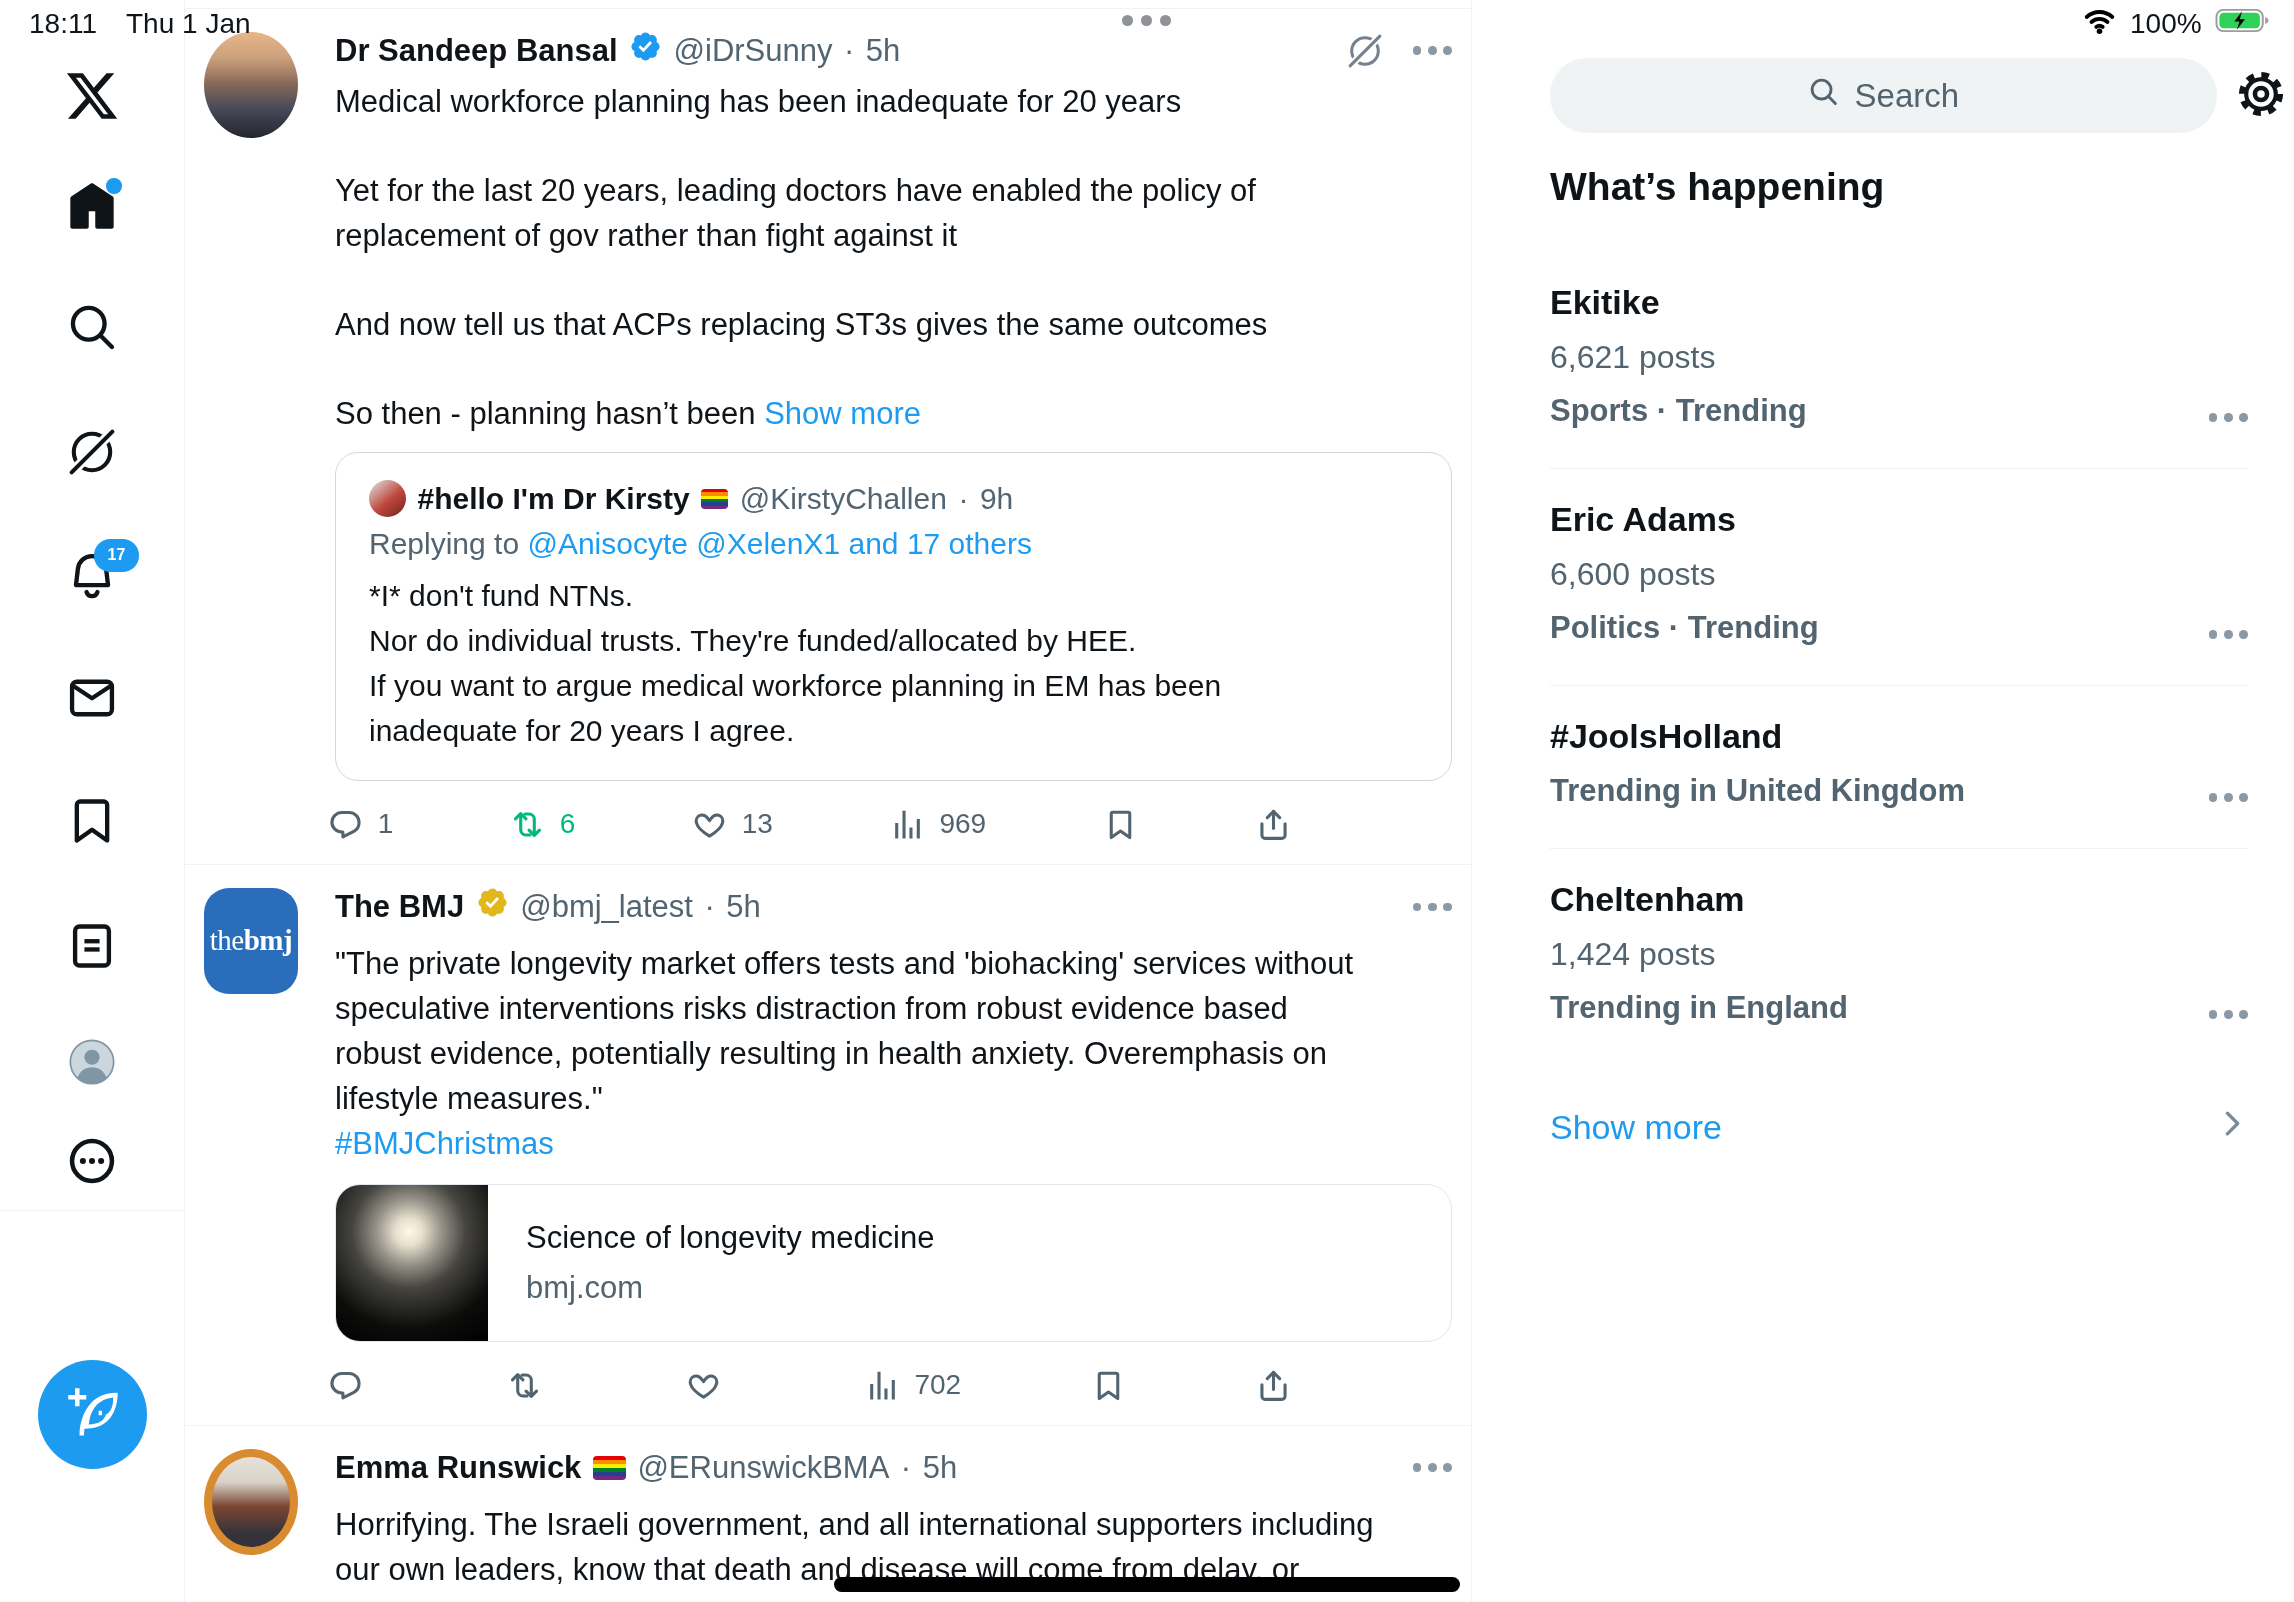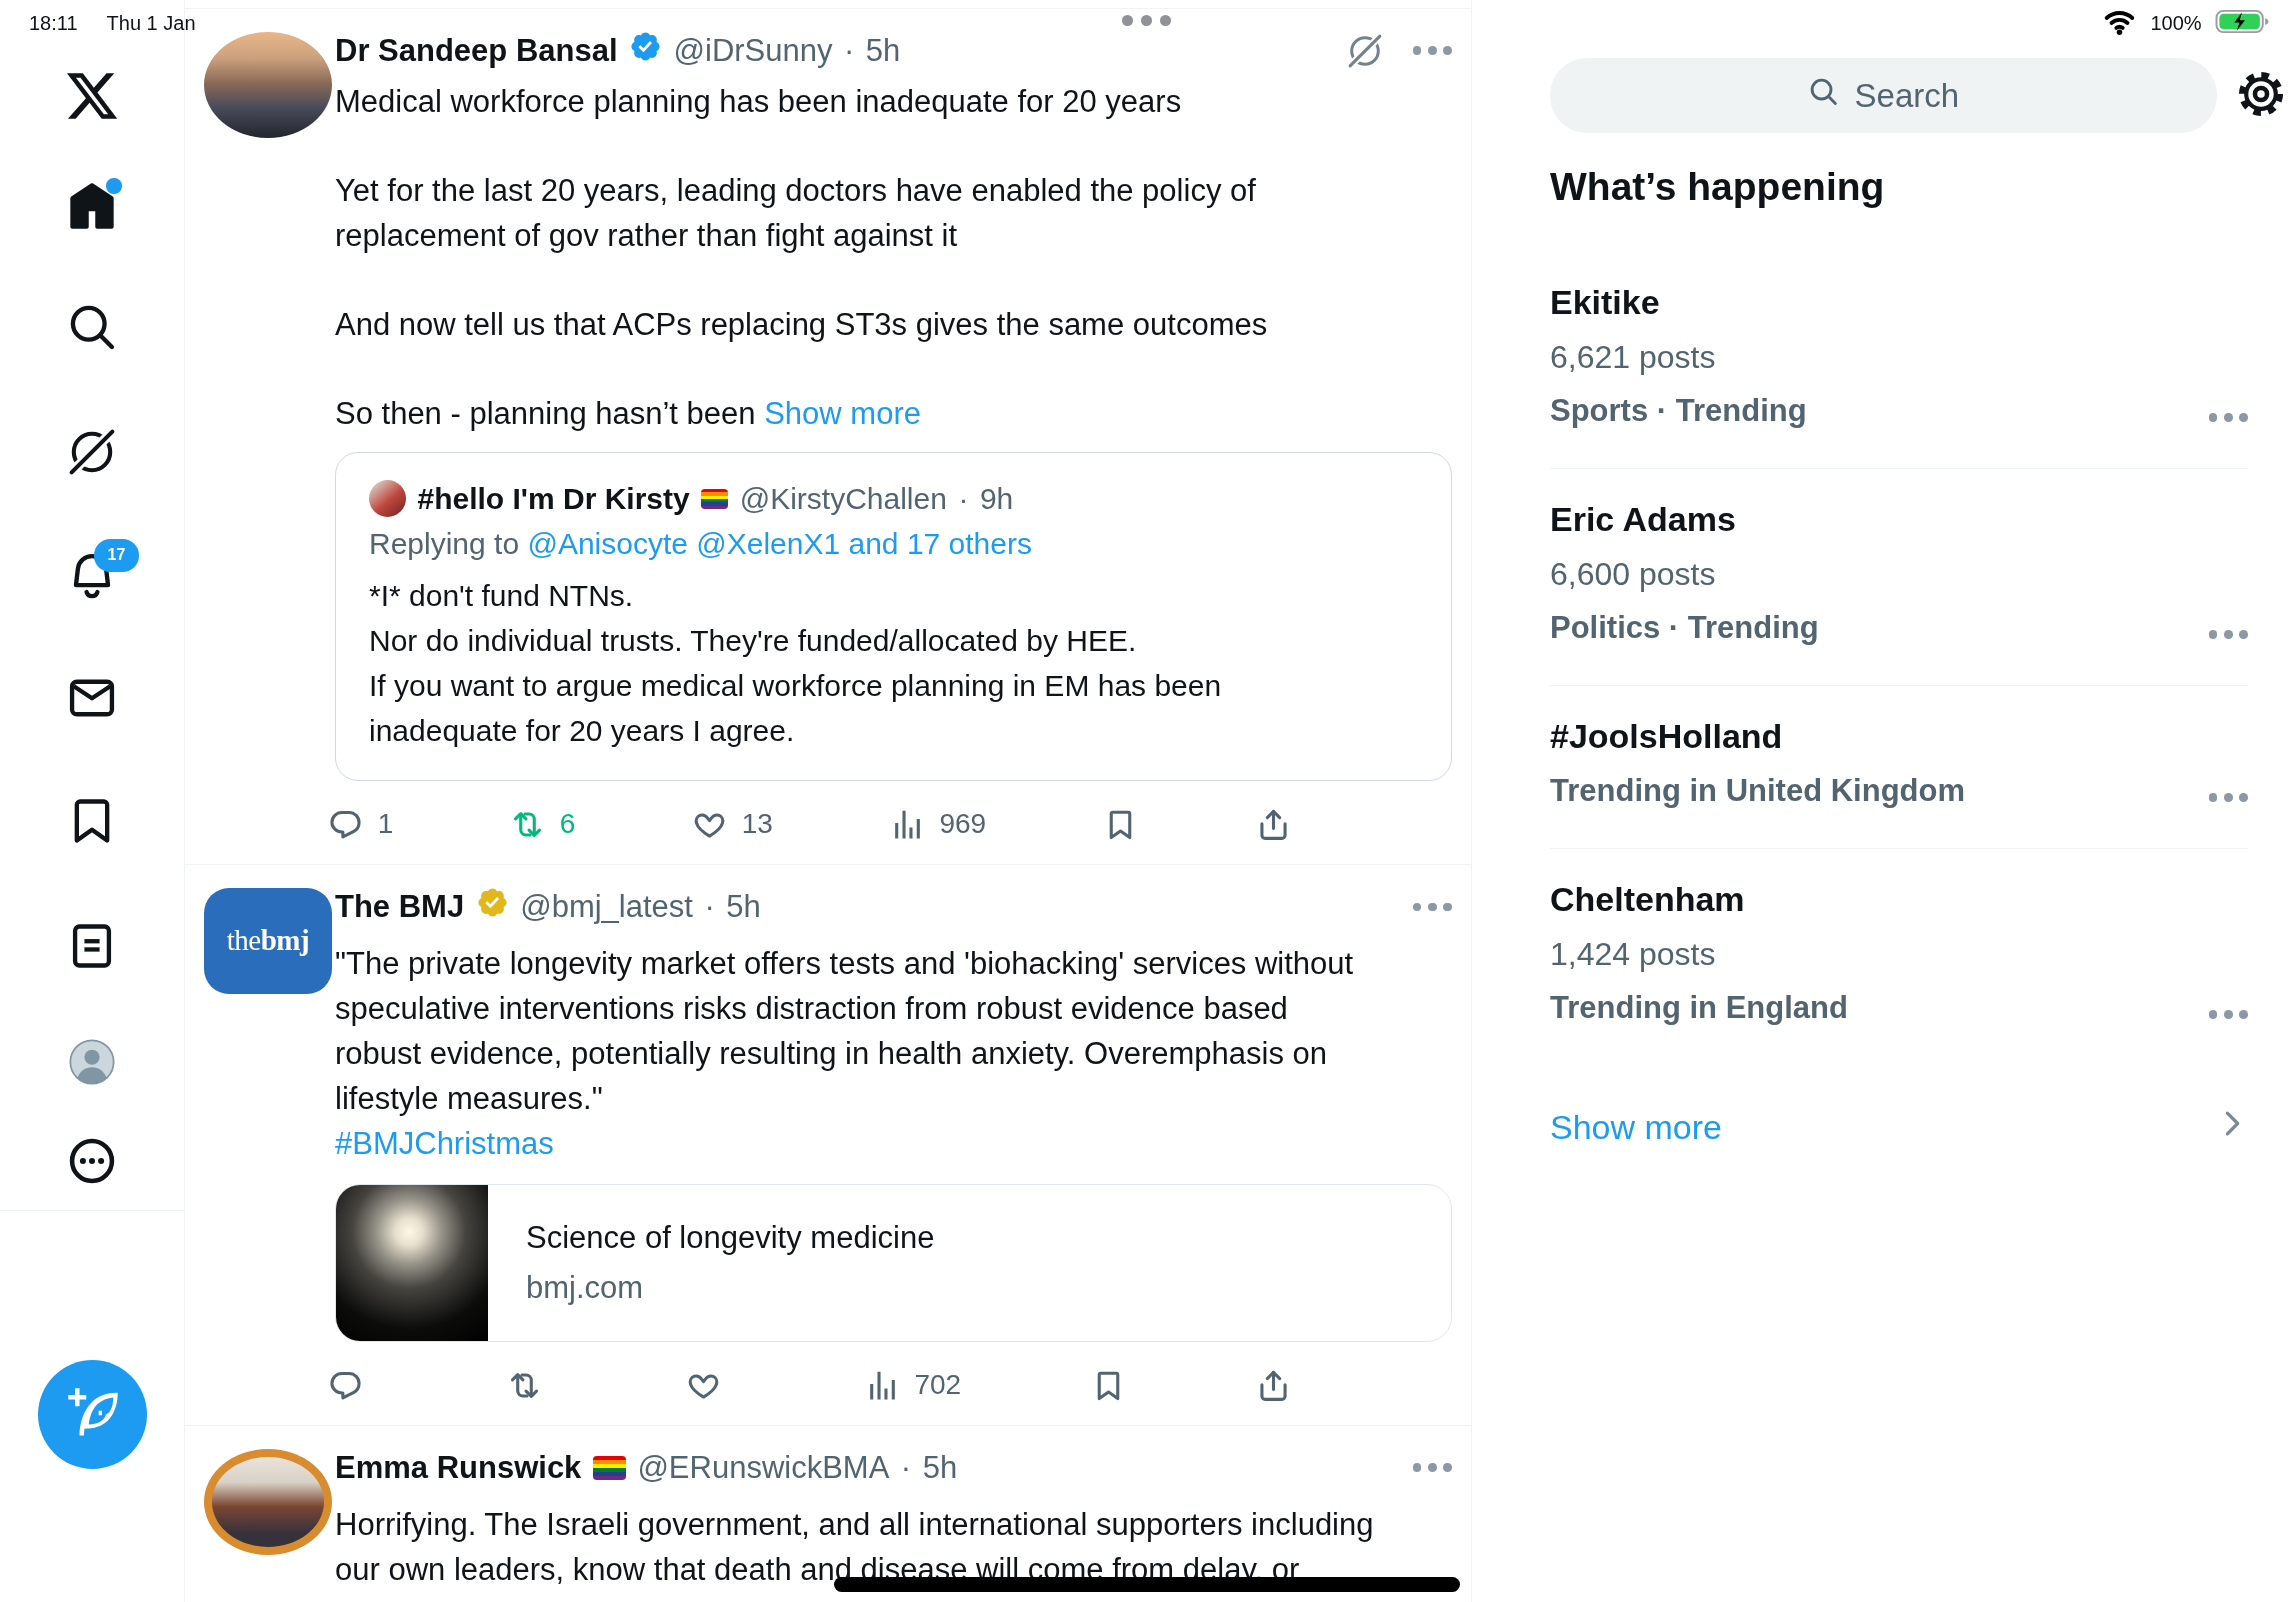--- a/index.html
+++ b/index.html
@@ -3,21 +3,21 @@
 <meta charset="utf-8">
 <style>
   * { margin:0; padding:0; box-sizing:border-box; }
   html,body { width:2294px; height:1602px; overflow:hidden; background:#fff;
     font-family:"Liberation Sans", sans-serif; color:#0f1419; }
   .screen { position:relative; width:2294px; height:1602px; background:#fff; }
 
   
   .statusbar { position:absolute; top:0; left:0; right:0; height:44px;
     display:flex; justify-content:space-between; align-items:center; padding:3.8px 23px 0 29px;
-    font-size:20px; z-index:60; }
+    font-size:28px; z-index:60; }
   .sb-left { display:flex; gap:29px; }
   .sb-right { display:flex; align-items:center; gap:13.4px; }
 
   
   .multitask { position:absolute; top:15.4px; left:1122px; display:flex; gap:8.6px; z-index:70; }
   .multitask i { width:10.6px; height:10.6px; border-radius:50%; background:#8f9398; }
 
   
   .sidebar { position:absolute; top:0; left:0; width:184px; height:1211px;
     border-bottom:1.9px solid #eff3f4; z-index:10; }
@@ -32,21 +32,21 @@
   .fab { position:absolute; left:38px; top:1360px; width:109px; height:109px; border-radius:50%;
     background:#1d9bf0; border:none; display:flex; align-items:center; justify-content:center;
     cursor:pointer; z-index:15; }
 
   
   .feed { position:absolute; top:0; left:184px; width:1288px; height:1602px;
     border-left:1.9px solid #eff3f4; border-right:1.9px solid #eff3f4; background:#fff; overflow:hidden; }
   .top-gap { height:8.6px; border-bottom:1.9px solid #eff3f4; }
   .tweet { position:relative; padding:21px 19px 21px 150px; border-bottom:1.9px solid #eff3f4; }
   .tweet.last { border-bottom:none; }
-  .avatar { position:absolute; left:19px; top:23px; width:128px; height:106px; border-radius:50%; }
+  .avatar { position:absolute; left:19px; top:23px; width:94px; height:106px; border-radius:50%; }
   .av-sandeep { background:linear-gradient(180deg,#e8b68a 0%,#caa07c 25%,#8a6a58 48%,#474a58 72%,#23252e 100%); }
   .av-bmj { border-radius:25px; background:#2a6ebb; display:flex; align-items:center; justify-content:center;
     color:#fff; font-family:"Liberation Serif", serif; font-size:29px; letter-spacing:-0.5px; }
   .av-bmj b { font-weight:bold; }
   .av-emma { border:8.6px solid #d88c2f; background:linear-gradient(180deg,#e9e2da 0%,#d9d2c8 28%,#7a4632 55%,#35323c 85%); }
   .trow { display:flex; align-items:center; gap:11.5px; height:42px; font-size:31px; }
   .name { font-weight:bold; color:#0f1419; white-space:nowrap; }
   .meta { color:#536471; white-space:nowrap; }
   .hdr-right { margin-left:auto; display:flex; align-items:center; gap:29px; color:#74828f; }
   .dots3 { display:flex; gap:6.7px; }

